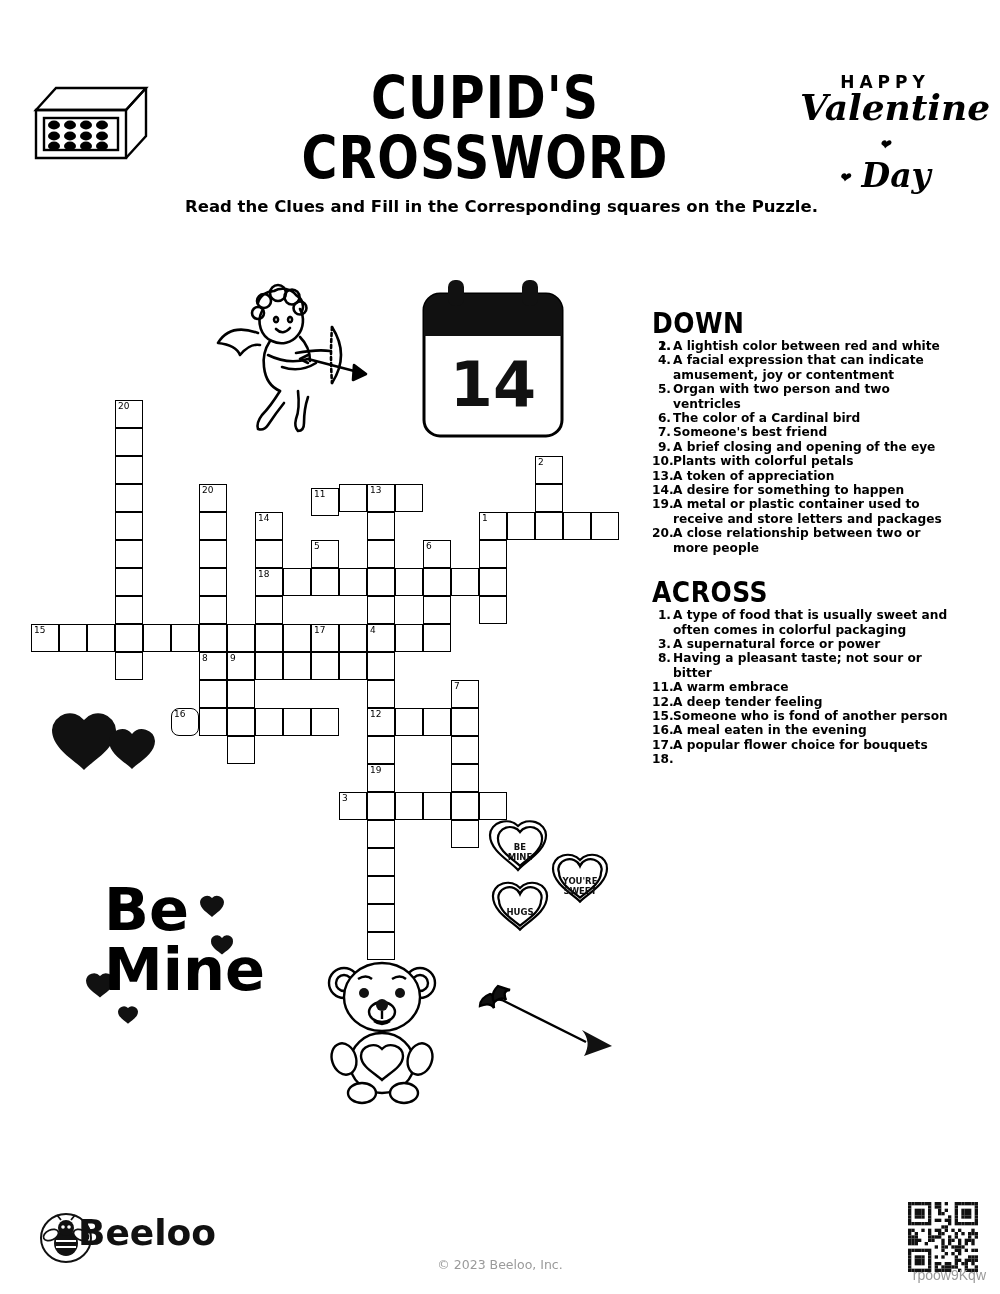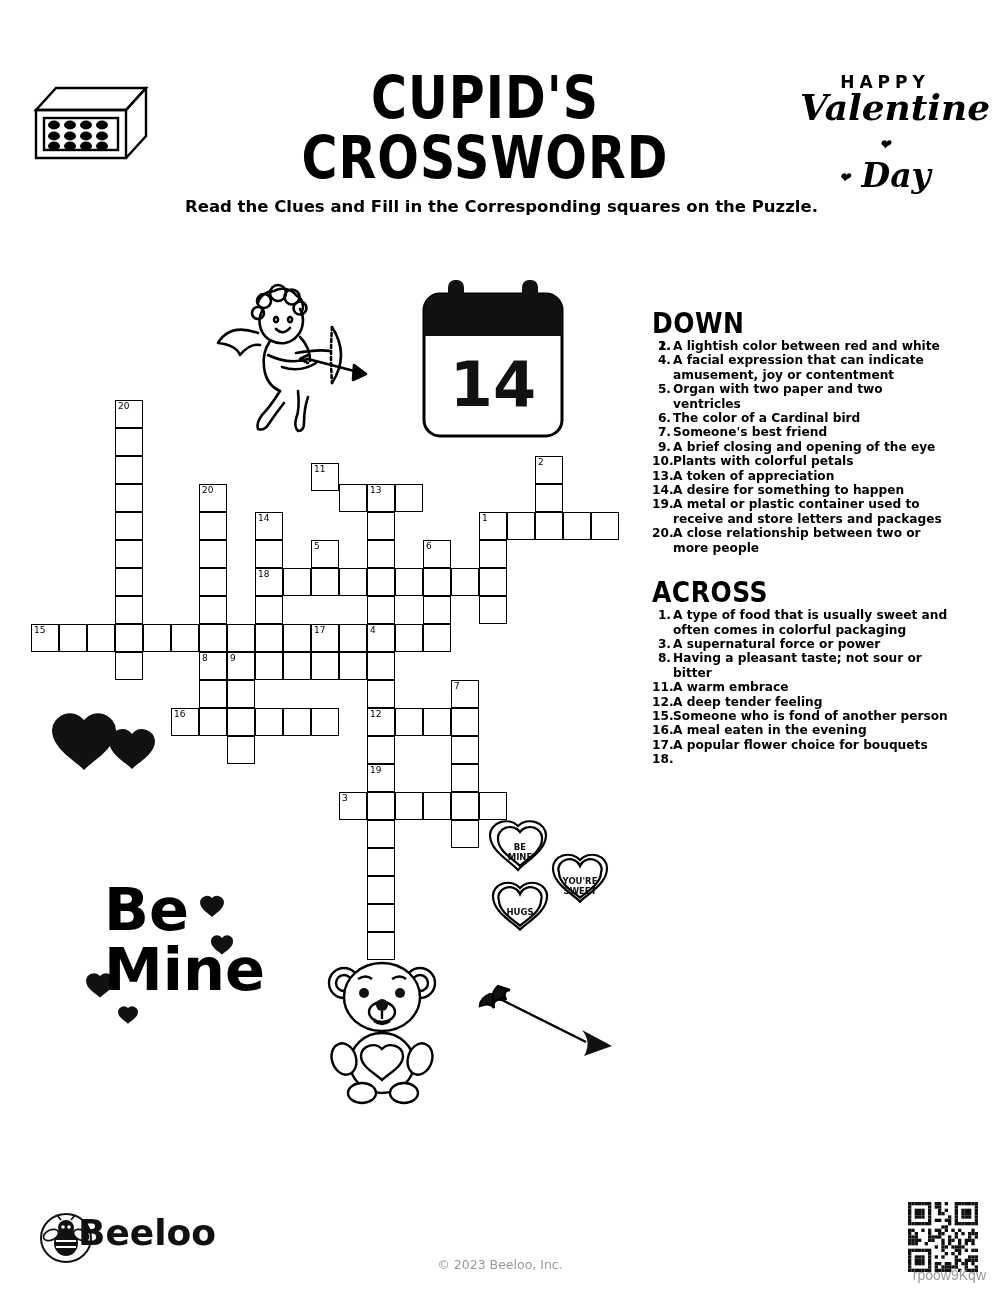--- a/index.html
+++ b/index.html
@@ -396,21 +396,21 @@
       </div>
       <div class="cell" style="left: 199px; top: 512px;"></div>
       <div class="cell" style="left: 199px; top: 540px;"></div>
       <div class="cell" style="left: 199px; top: 568px;"></div>
       <div class="cell" style="left: 199px; top: 596px;"></div>
       <div class="cell" style="left: 199px; top: 624px;"></div>
       <div class="cell" style="left: 199px; top: 652px;">
         <span class="num">8</span>
       </div>
       <div class="cell" style="left: 199px; top: 680px;"></div>
-      <div class="cell" style="left: 311px; top: 463px;">
+      <div class="cell" style="left: 311px; top: 488px;">
         <span class="num">11</span>
       </div>
       <div class="cell" style="left: 339px; top: 484px;"></div>
       <div class="cell" style="left: 367px; top: 484px;">
         <span class="num">13</span>
       </div>
       <div class="cell" style="left: 395px; top: 484px;"></div>
       <div class="cell" style="left: 255px; top: 512px;">
         <span class="num">14</span>
       </div>
@@ -476,21 +476,21 @@
       <div class="cell" style="left: 283px; top: 652px;"></div>
       <div class="cell" style="left: 311px; top: 652px;"></div>
       <div class="cell" style="left: 339px; top: 652px;"></div>
       <div class="cell" style="left: 115px; top: 652px;"></div>
       <div class="cell" style="left: 367px; top: 652px;"></div>
       <div class="cell" style="left: 227px; top: 680px;"></div>
       <div class="cell" style="left: 367px; top: 680px;"></div>
       <div class="cell" style="left: 451px; top: 680px;">
         <span class="num">7</span>
       </div>
-      <div class="cell" style="left: 171px; top: 708px;">
+      <div class="cell" style="left: 171px; top: 708px; border-radius: 8px;">
         <span class="num">16</span>
       </div>
       <div class="cell" style="left: 199px; top: 708px;"></div>
       <div class="cell" style="left: 227px; top: 708px;"></div>
       <div class="cell" style="left: 255px; top: 708px;"></div>
       <div class="cell" style="left: 283px; top: 708px;"></div>
       <div class="cell" style="left: 311px; top: 708px;"></div>
       <div class="cell" style="left: 367px; top: 708px;">
         <span class="num">12</span>
       </div>
@@ -520,21 +520,21 @@
       <div class="cell" style="left: 367px; top: 932px;"></div>
     </div>
 
   <div id="clues">
     <div id="down-block">
       <h2 class="clue-heading">DOWN</h2>
       <ol class="clue-list" id="down-list">
           <li><span class="cnum">1.</span></li>
           <li><span class="cnum">2.</span><span>A lightish color between red and white</span></li>
           <li><span class="cnum">4.</span><span>A facial expression that can indicate amusement, joy or contentment</span></li>
-          <li><span class="cnum">5.</span><span>Organ with two paper and two ventricles</span></li>
+          <li><span class="cnum">5.</span><span>Organ with two person and two ventricles</span></li>
           <li><span class="cnum">6.</span><span>The color of a Cardinal bird</span></li>
           <li><span class="cnum">7.</span><span>Someone's best friend</span></li>
           <li><span class="cnum">9.</span><span>A brief closing and opening of the eye</span></li>
           <li><span class="cnum">10.</span><span>Plants with colorful petals</span></li>
           <li><span class="cnum">13.</span><span>A token of appreciation</span></li>
           <li><span class="cnum">14.</span><span>A desire for something to happen</span></li>
           <li><span class="cnum">19.</span><span>A metal or plastic container used to receive and store letters and packages</span></li>
           <li><span class="cnum">20.</span><span>A close relationship between two or more people</span></li>
         </ol>
     </div>

